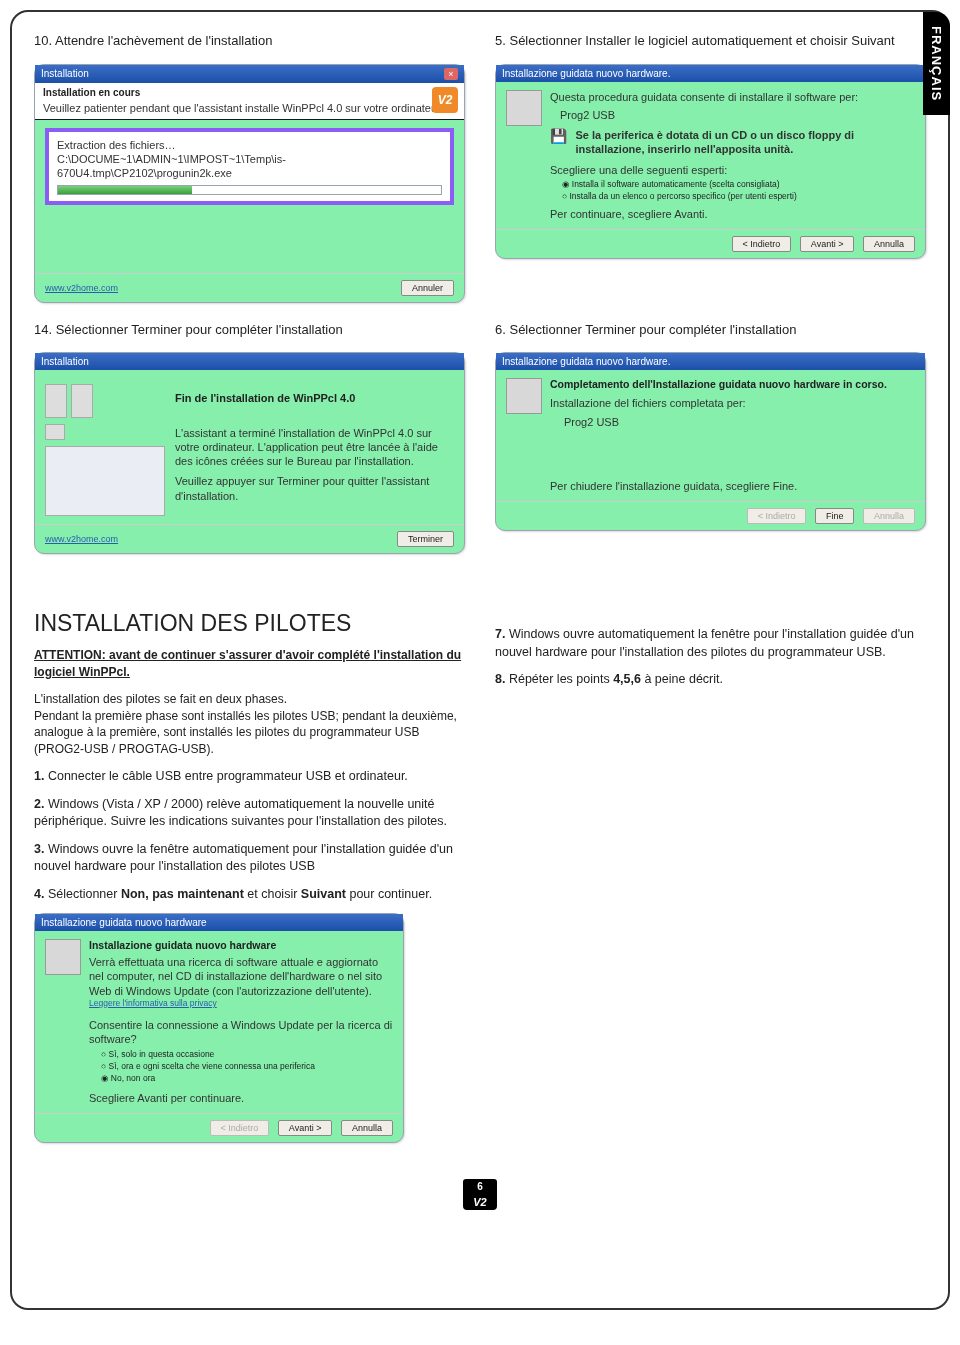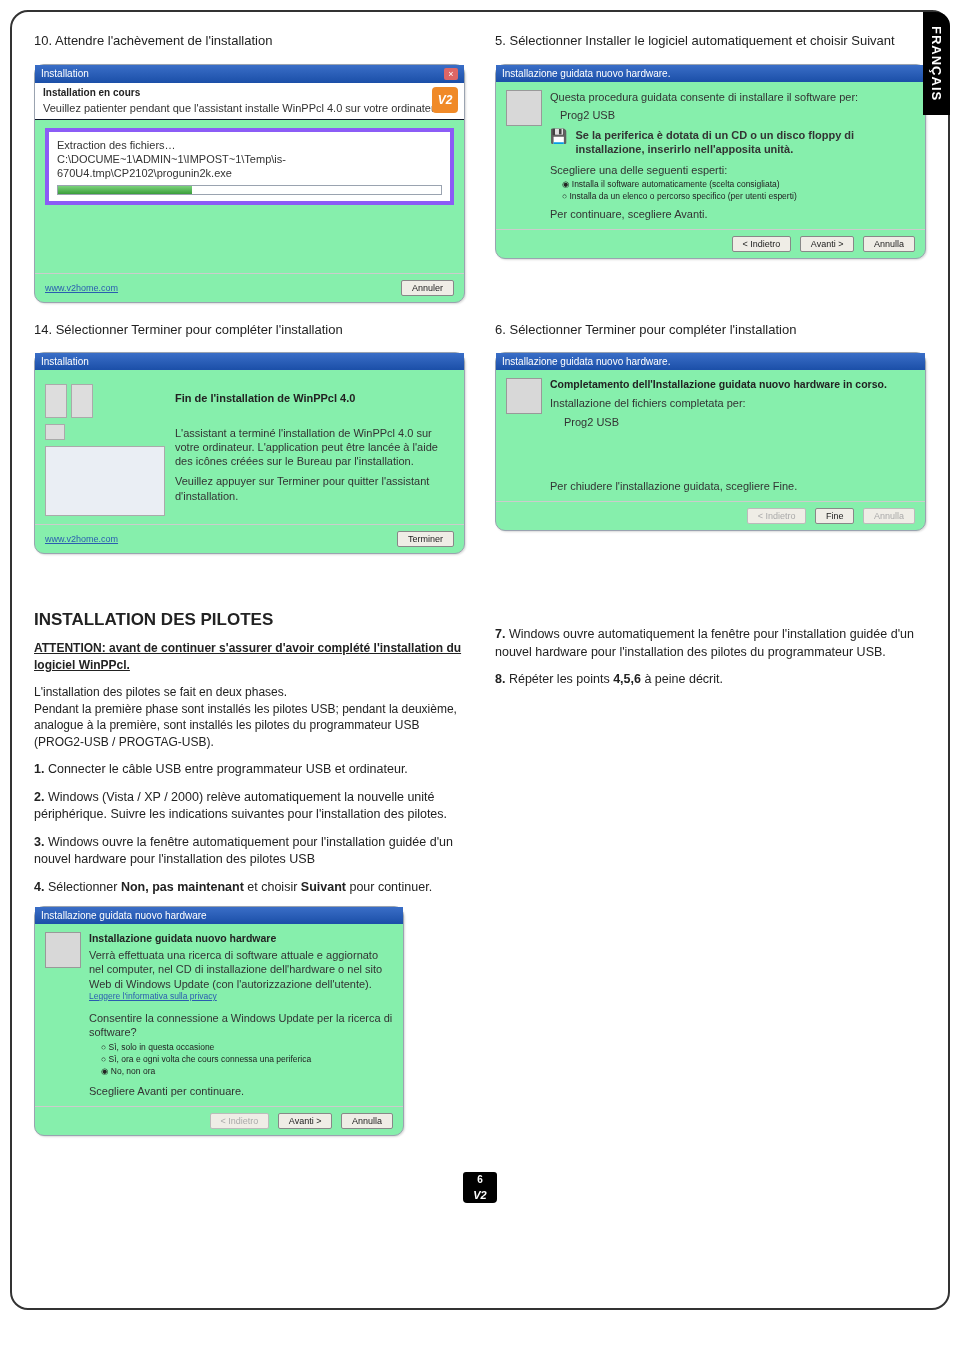--- a/index.html
+++ b/index.html
@@ -22,21 +22,21 @@
   .btnrow { text-align: right; padding: 6px 10px; border-top: 1px solid #ccc; }
   .link { color: #2a5db0; text-decoration: underline; font-size: 9px; }
   .headline { font-weight: bold; font-size: 10px; margin-bottom: 3px; }
   .sub { font-size: 11px; color: #333; line-height: 1.3; }
   .v2-logo { position:absolute; right:6px; top:4px; width:26px; height:26px; background:#f08a28; border-radius:4px; color:#fff; font-weight:bold; font-style:italic; text-align:center; line-height:26px; font-size:12px;}
   .hw-icon { width:36px; height:36px; background:#d8d8d8; border:1px solid #999; display:inline-block;}
   .hw-row{display:flex; gap:8px; align-items:flex-start;}
   .radio-row{font-size:8.5px; margin:2px 0 2px 12px;}
   .radio-row::before{content:"○ "; }
   .radio-row.sel::before{content:"◉ ";}
-  h2 { font-size: 17px; font-weight: bold; margin: 28px 0 10px 0; }
+  h2 { font-size: 23px; font-weight: normal; margin: 28px 0 10px 0; }
   .warn { font-weight: bold; text-decoration: underline; font-size: 12px; line-height:1.4;}
   .body-txt { font-size: 12px; line-height: 1.4; margin: 10px 0; }
   .num-item { font-size: 12.5px; line-height: 1.4; margin: 10px 0; }
   .num-item b { font-weight: bold;}
   .foot { text-align: center; margin-top: 18px; }
   .foot .pnum { background:#000; color:#fff; display:inline-block; padding:2px 14px; border-radius:3px 3px 0 0; font-size:10px; font-weight:bold;}
   .foot .logo { background:#000; color:#fff; display:inline-block; padding:2px 10px; border-radius:0 0 4px 4px; font-style:italic; font-size:11px; font-weight:bold;}
   .side-thumbs{display:flex; gap:4px; margin:6px 0;}
   .thumb{width:22px; height:34px; background:#ddd; border:1px solid #aaa;}
   .shot{width:120px; height:70px; background:#eaeef4; border:1px solid #aaa;}
@@ -197,21 +197,21 @@
           </div>
         <div class="dlg-body">
           <div class="hw-row">
             <span class="hw-icon"></span>
             <div style="flex:1">
               <div class="headline" style="font-size:10.5px">Installazione guidata nuovo hardware</div>
               <div class="sub" style="margin-top:4px">Verrà effettuata una ricerca di software attuale e aggiornato nel computer, nel CD di installazione dell'hardware o nel sito Web di Windows Update (con l'autorizzazione dell'utente).</div>
               <div class="link" style="font-size:8.5px">Leggere l'informativa sulla privacy</div>
               <div class="sub" style="margin-top:10px">Consentire la connessione a Windows Update per la ricerca di software?</div>
               <div class="radio-row">Sì, solo in questa occasione</div>
-              <div class="radio-row">Sì, ora e ogni volta che cours connessa una periferica</div>
+              <div class="radio-row">Sì, ora e ogni scelta che viene connessa una periferica</div>
               <div class="radio-row sel">No, non ora</div>
               <div class="sub" style="margin-top:8px">Scegliere Avanti per continuare.</div>
             </div>
           </div>
         </div>
         <div class="btnrow">
           <span class="btn disabled">&lt; Indietro</span>
           <span class="btn">Avanti &gt;</span>
           <span class="btn">Annulla</span>
         </div>

